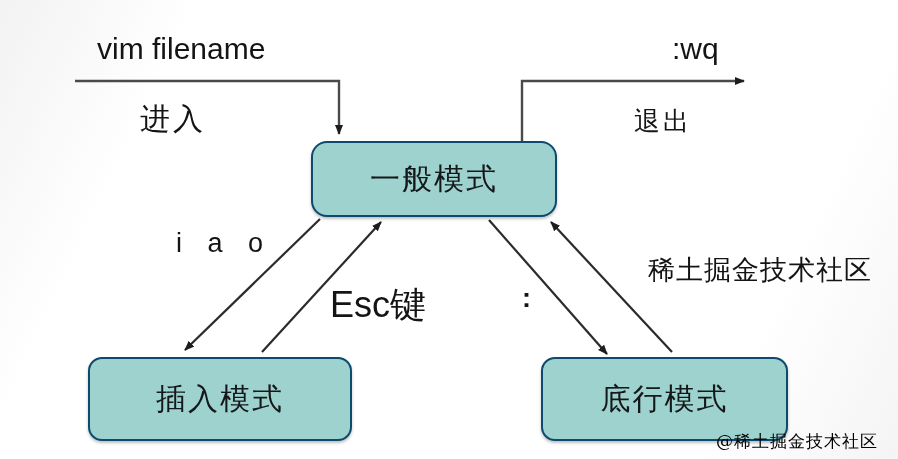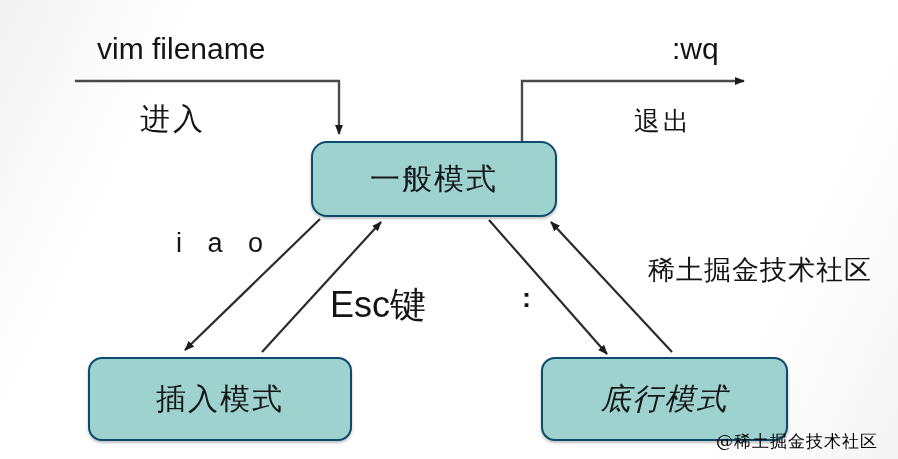--- a/index.html
+++ b/index.html
@@ -51,21 +51,21 @@
   #node-normal {
     left: 311px; top: 141px; width: 246px; height: 76px;
     border-radius: 16px;
   }
   #node-normal .node-label { font-size: 30px; }
   #node-insert {
     left: 88px; top: 357px; width: 264px; height: 84px;
   }
   #node-insert .node-label { font-size: 30px; }
   #node-lastline {
-    left: 541px; top: 357px; width: 247px; height: 84px; font-style: italic;
+    left: 541px; top: 357px; width: 247px; height: 84px;
   }
   #node-lastline .node-label { font-size: 30px; }
 
   .edge-label {
     position: absolute;
     white-space: nowrap;
     color: #141414;
   }
   .lbl-latin {
     font-family: "Liberation Sans", "DejaVu Sans", sans-serif;

